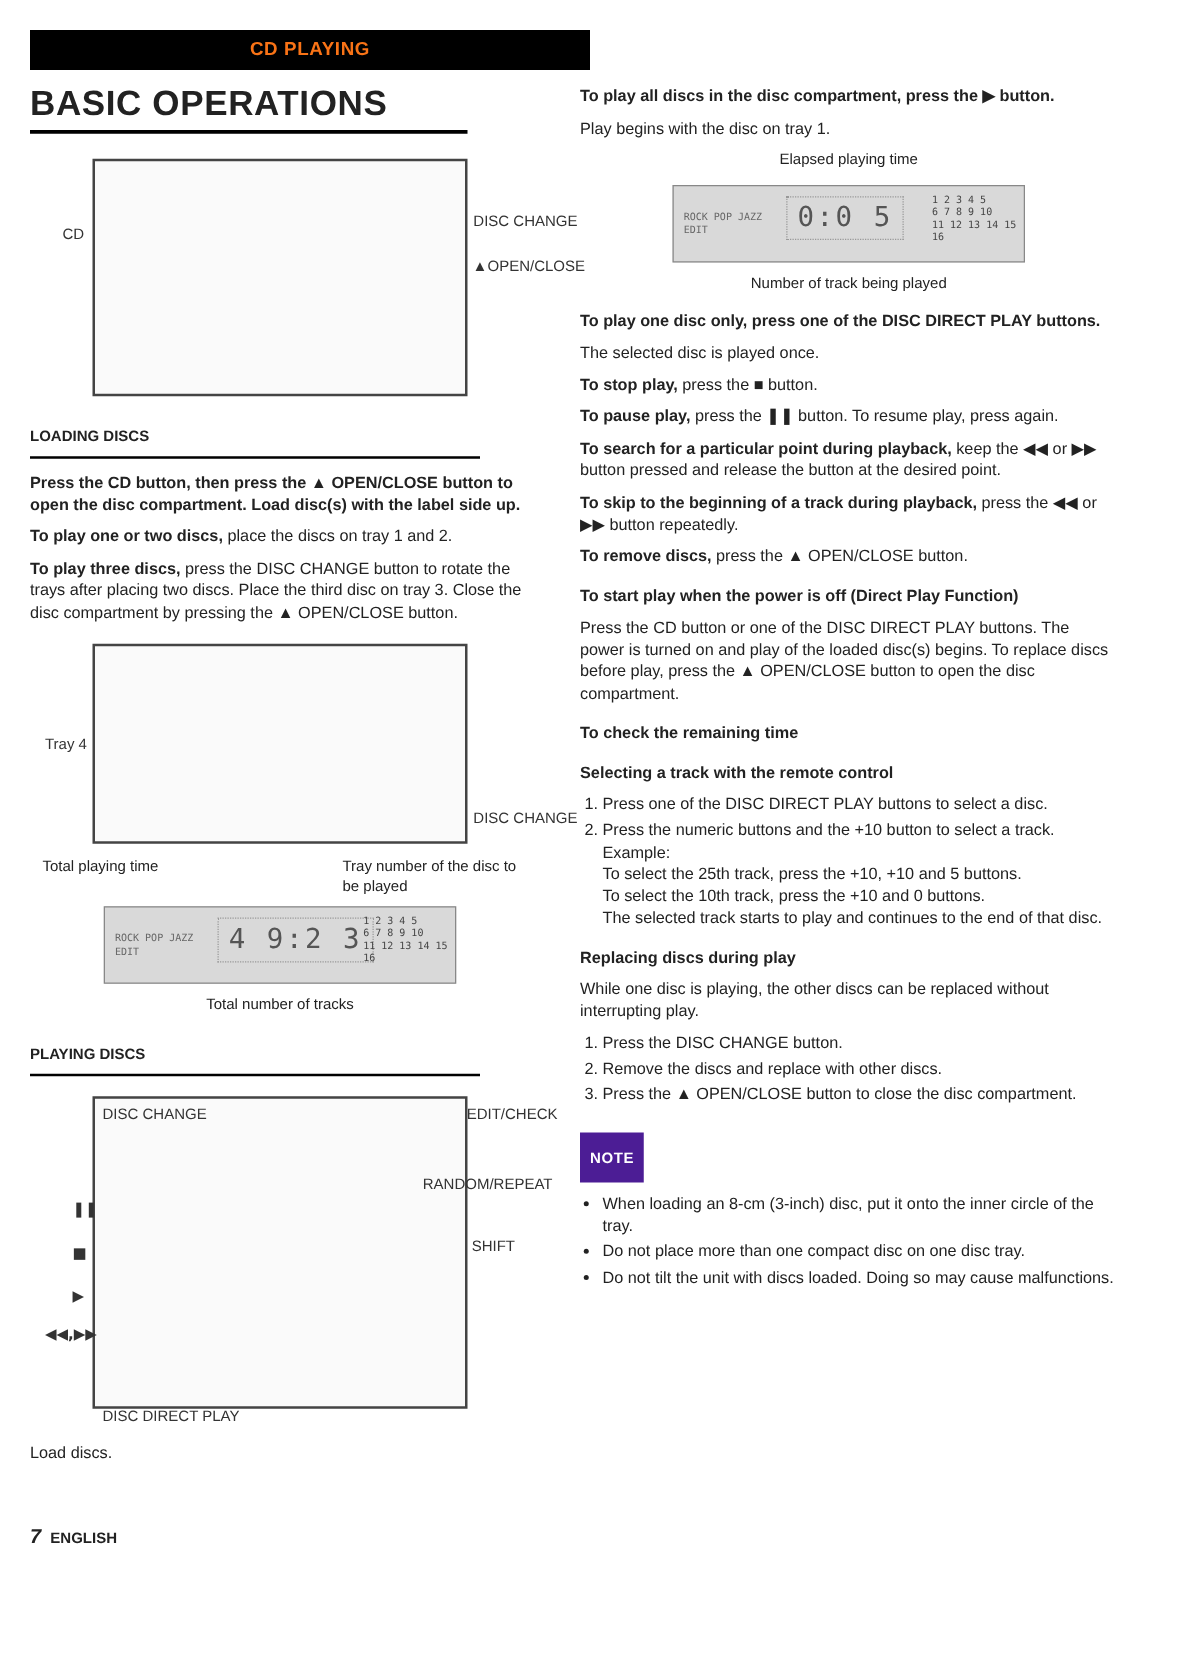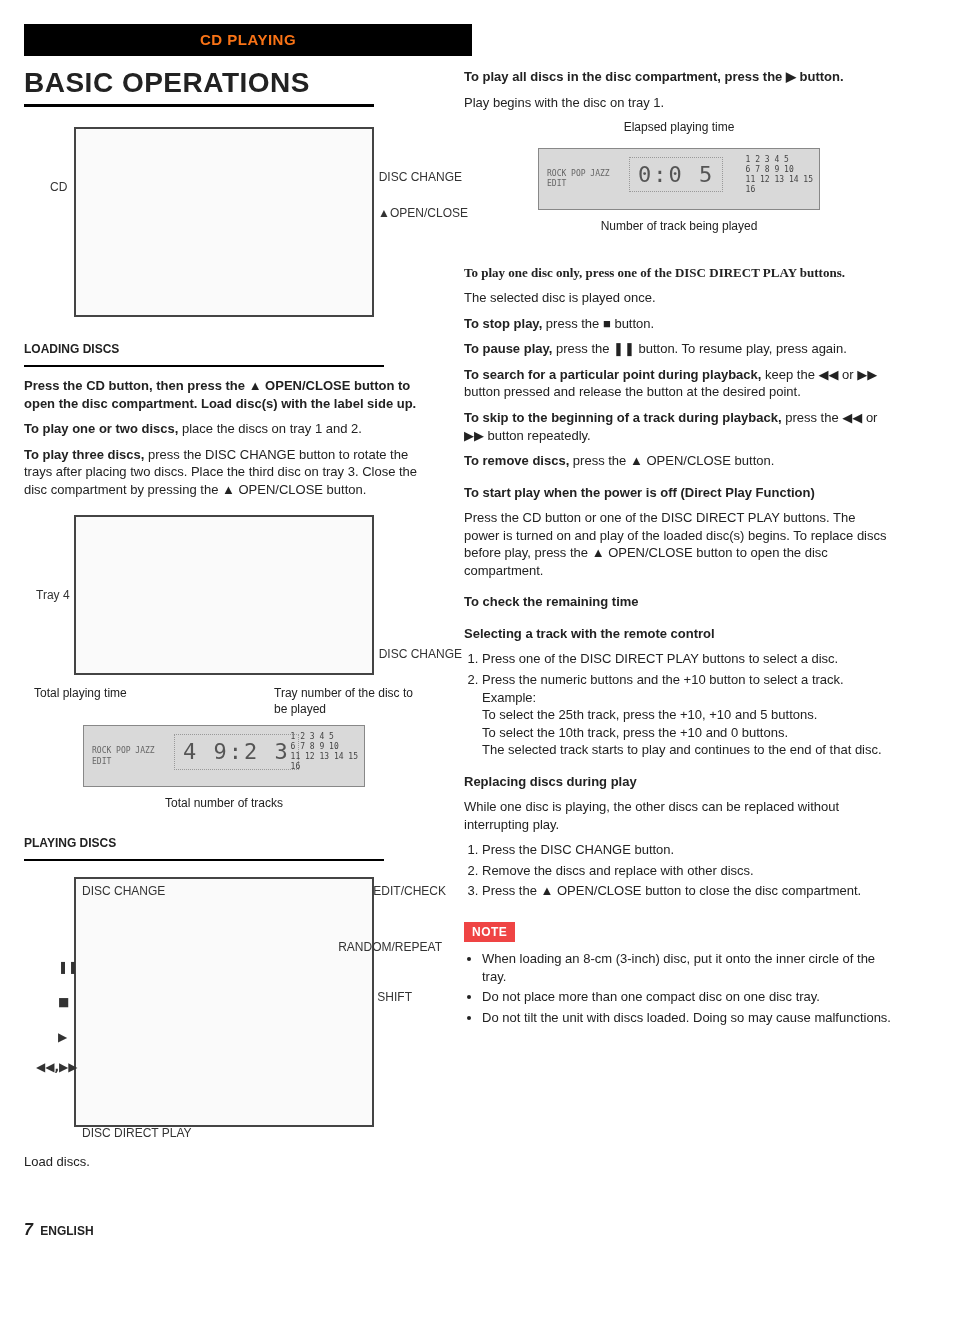--- a/index.html
+++ b/index.html
@@ -41,25 +41,25 @@
     padding-bottom: 2px;
     width: 350px;
   }
   h2.section { font-size: 12px; font-weight: bold; margin: 24px 0 8px 0; }
   .subline { border-bottom: 2px solid #000; width: 360px; margin-bottom: 10px; }
   .bold { font-weight: bold; }
   .instr { font-weight: bold; margin-top: 10px; }
   p { margin: 4px 0 8px 0; }
   .note-badge {
     display: inline-block;
-    background: #ef4444;
+    background: #4c1d95;
     color: #fff;
     font-weight: bold;
     font-size: 12px;
-    padding: 2px 8px;
+    padding: 12px 8px;
     margin: 14px 0 4px 0;
     letter-spacing: 0.5px;
   }
   ul.bullets { margin: 4px 0 8px 18px; padding: 0; }
   ul.bullets li { margin-bottom: 3px; }
   ol.nums { margin: 4px 0 8px 18px; padding: 0; }
   ol.nums li { margin-bottom: 3px; }
   .figure {
     border: 2px solid #444;
     background: #fafafa;
@@ -166,21 +166,21 @@
     <div class="display-sim">
       <div class="small"><span>ROCK POP JAZZ</span><br><span>EDIT</span></div>
       <div class="time">0:0 5</div>
       <div class="grid" style="white-space:pre;">1 2 3 4 5
 6 7 8 9 10
 11 12 13 14 15
 16</div>
     </div>
     <div class="caption">Number of track being played</div>
 
-    <p class="bold" style="margin-top:30px;font-family:Liberation Serif, serif;">To play one disc only, press one of the DISC DIRECT PLAY buttons.</p>
+    <p class="bold" style="margin-top:14px;">To play one disc only, press one of the DISC DIRECT PLAY buttons.</p>
     <p>The selected disc is played once.</p>
 
     <p><span class="bold">To stop play,</span><span> press the ■ button.</span></p>
     <p><span class="bold">To pause play,</span><span> press the ❚❚ button. To resume play, press again.</span></p>
     <p><span class="bold">To search for a particular point during playback,</span><span> keep the ◀◀ or ▶▶ button pressed and release the button at the desired point.</span></p>
     <p><span class="bold">To skip to the beginning of a track during playback,</span><span> press the ◀◀ or ▶▶ button repeatedly.</span></p>
     <p><span class="bold">To remove discs,</span><span> press the ▲ OPEN/CLOSE button.</span></p>
 
     <p class="bold" style="margin-top:14px;">To start play when the power is off (Direct Play Function)</p>
     <p>Press the CD button or one of the DISC DIRECT PLAY buttons. The power is turned on and play of the loaded disc(s) begins. To replace discs before play, press the ▲ OPEN/CLOSE button to open the disc compartment.</p>

